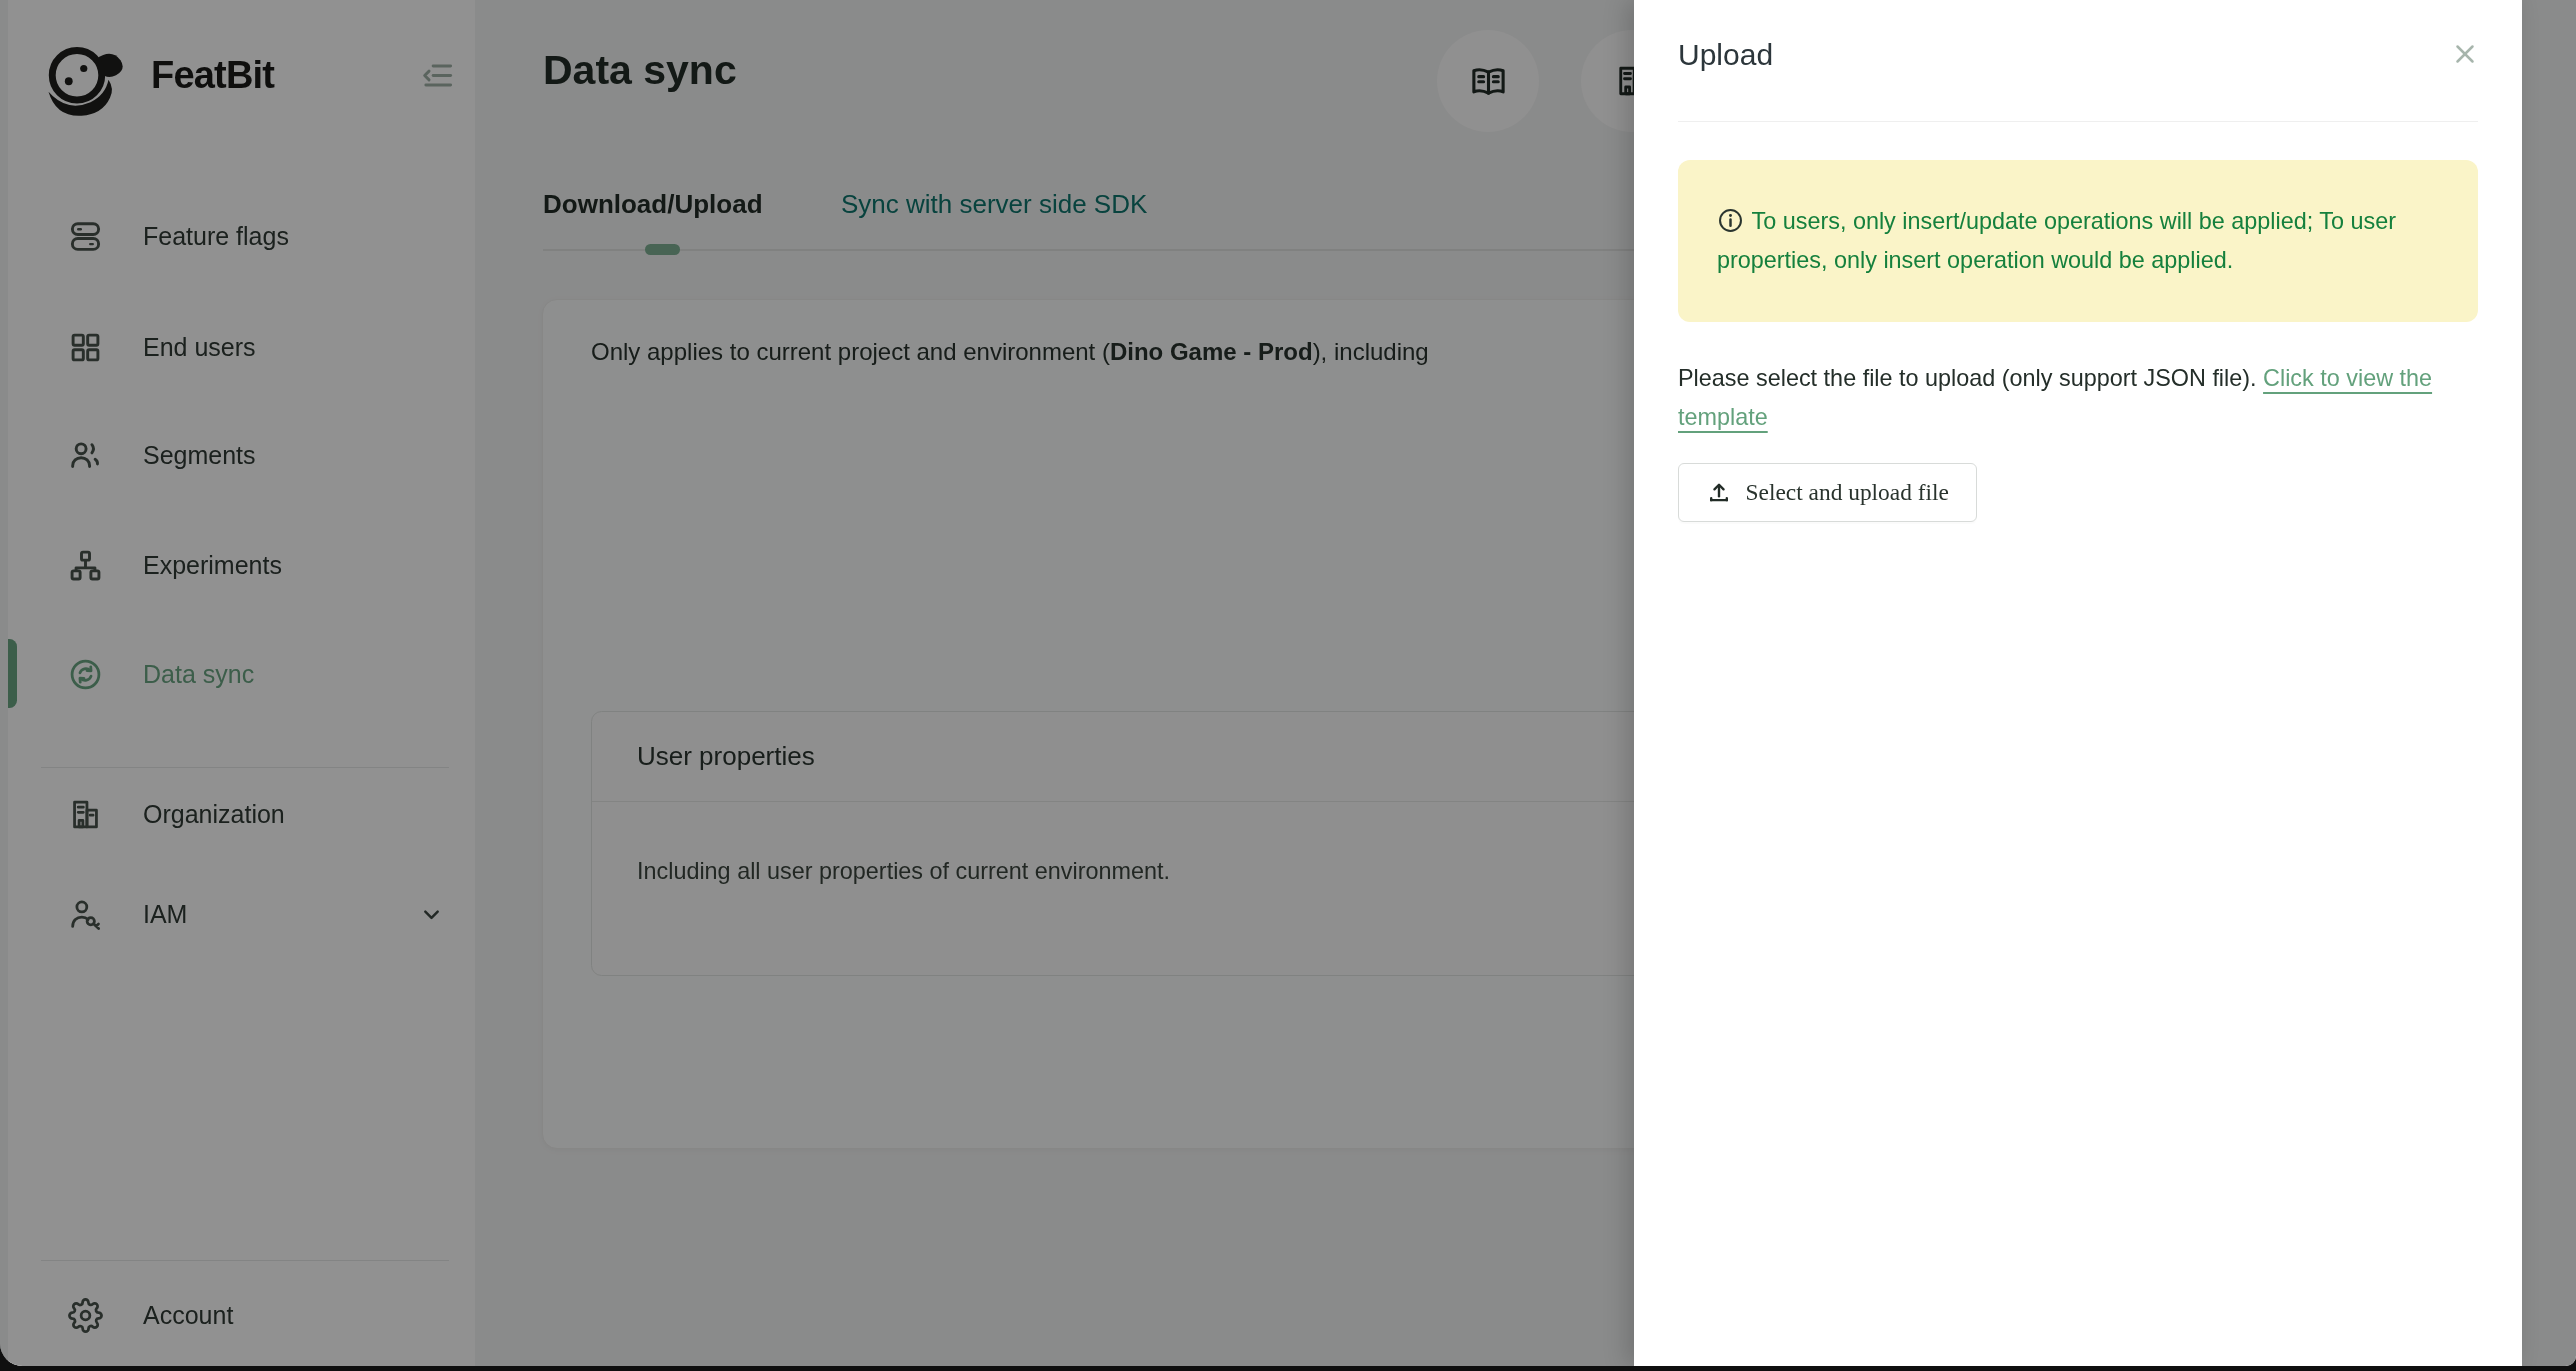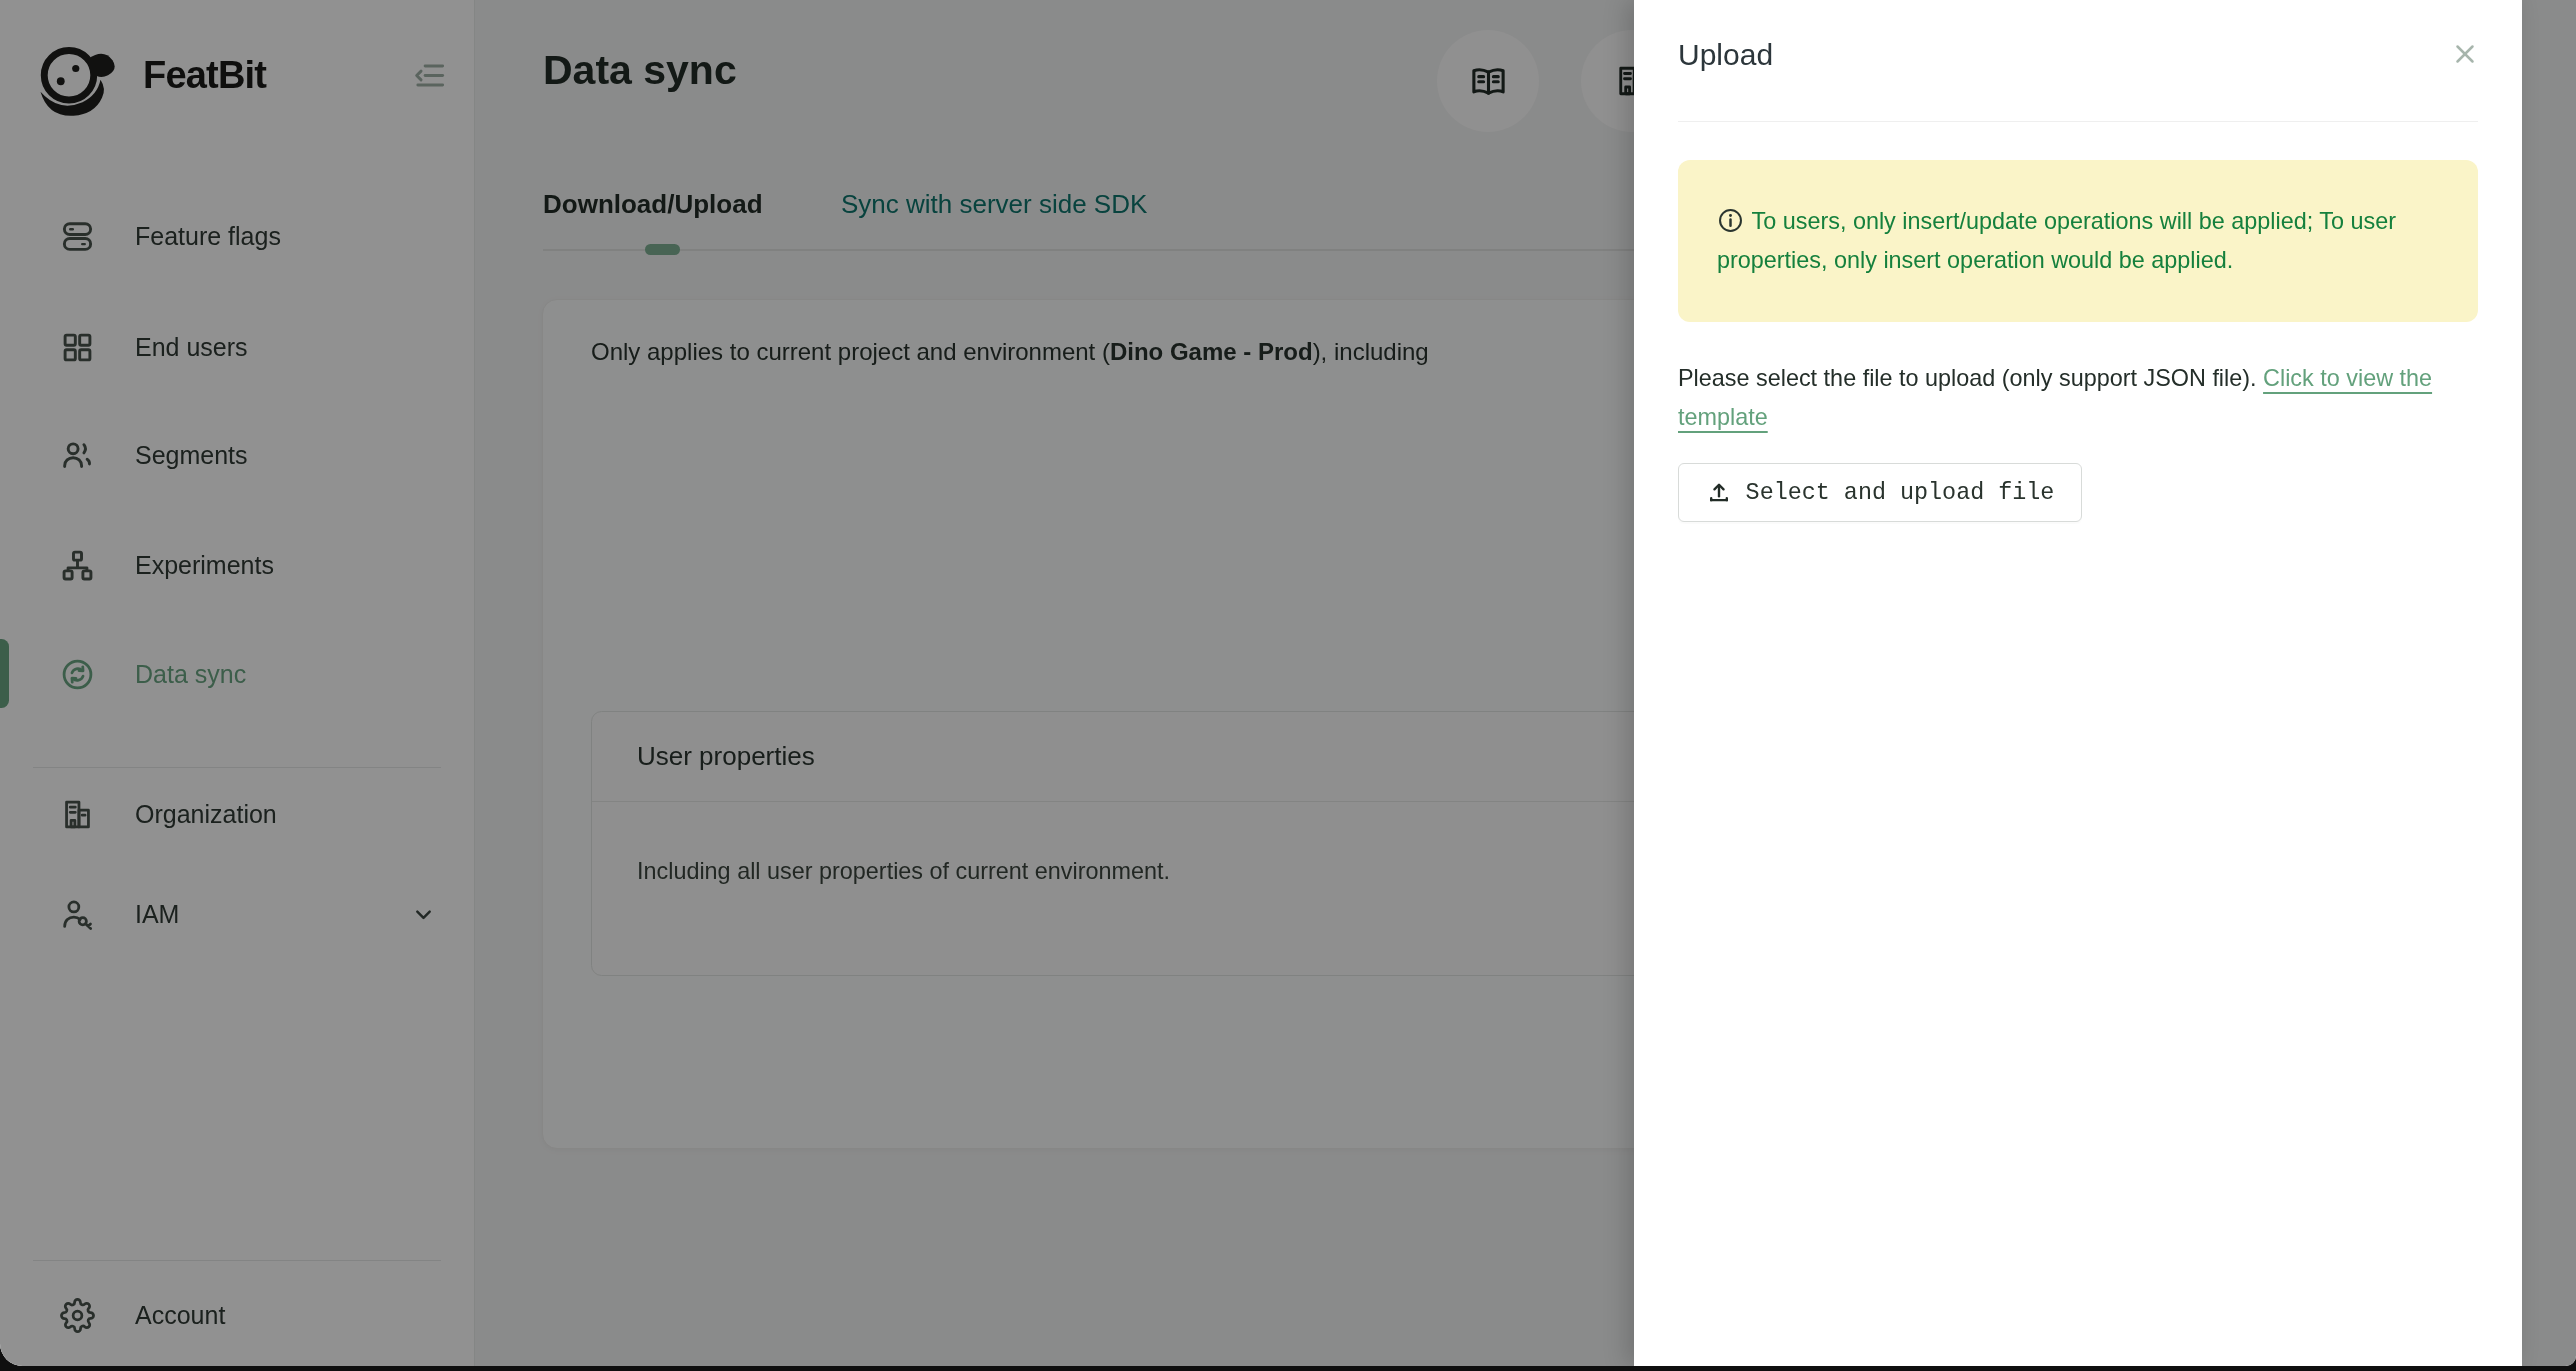--- a/index.html
+++ b/index.html
@@ -13,21 +13,21 @@
   }
   .app {
     position:absolute; left:0; top:0; width:2576px; height:1366px;
     background:#f3f4f4;
     border-radius:0 0 10.6px 22.6px;
     overflow:hidden;
   }
 
   
   .sidebar {
-    position:absolute; left:0; top:0; width:475px; height:100%;
+    position:absolute; left:8px; top:0; width:475px; height:100%;
     background:#ffffff; border-right:0.8px solid #e9ebea;
   }
   .logo-mark { position:absolute; left:33px; top:39px; width:84px; height:80px; }
   .brand-text {
     position:absolute; left:143px; top:54px;
     font-size:38px; font-weight:700; letter-spacing:-0.8px; color:#1c1c1a;
   }
   .collapse-btn {
     position:absolute; left:410px; top:56px; width:38px; height:38px;
     color:#9fb0a6; cursor:pointer; display:flex; align-items:center; justify-content:center;
@@ -120,21 +120,21 @@
   .template-link {
     color:#63a17c; text-decoration:underline; text-decoration-thickness:1.9px;
     text-underline-offset:6px; cursor:pointer;
   }
   .upload-btn {
     position:absolute; left:44px; top:463px; height:59px;
     display:inline-flex; align-items:center; gap:13.6px; padding:0 27px;
     background:#ffffff; border:0.8px solid #d8dbd9; border-radius:6px;
     font-size:23.4px; color:#29332d; cursor:pointer;
     box-shadow:0 1.5px 1.5px rgba(0,0,0,0.02);
-    font-family:Liberation Mono, monospace;
+    font-family:Liberation Serif, serif;
   }
   .upload-btn .up-icon { display:flex; color:#222c27; }
 
   svg { display:block; }
 </style>
 </head>
 <body>
 
 <div class="app">
 

